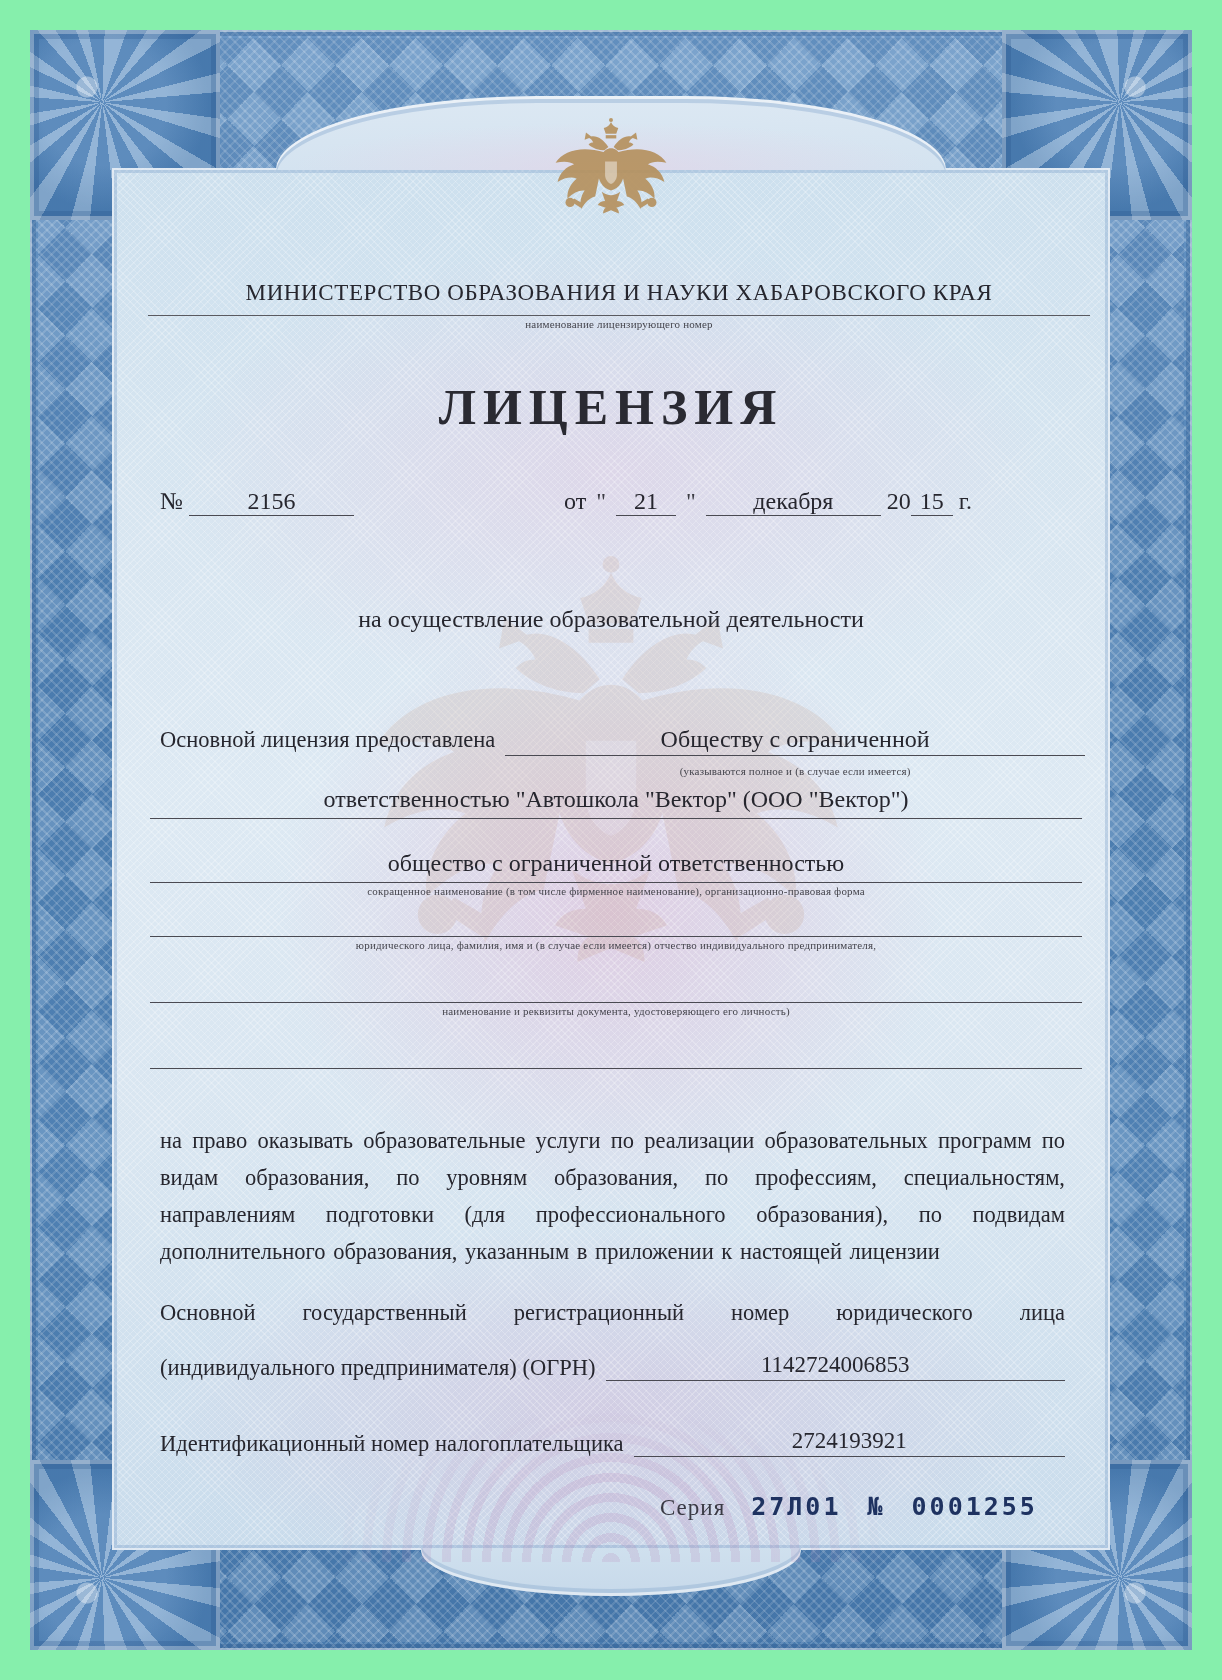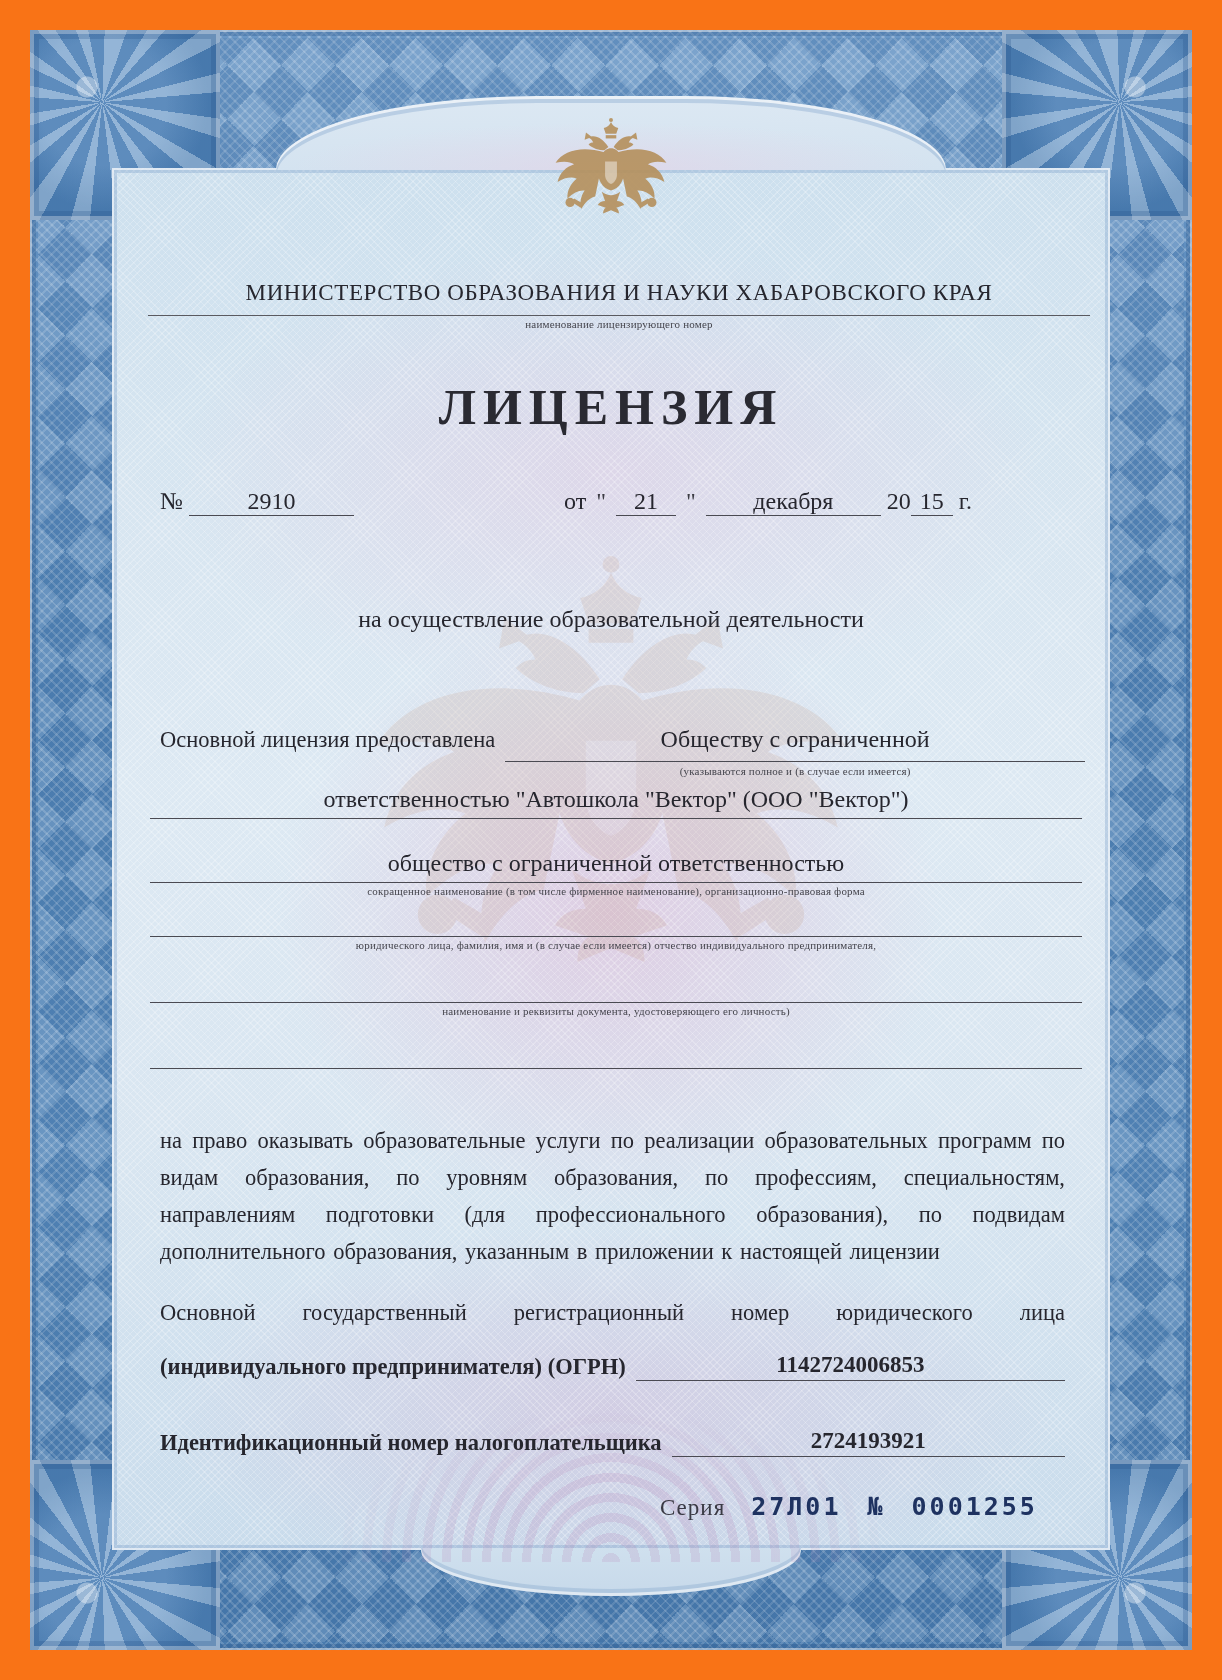--- a/index.html
+++ b/index.html
@@ -1,16 +1,16 @@
 <!DOCTYPE html>
 <html><head>
 <meta charset="utf-8">
 <style>
   html,body{margin:0;padding:0;background:#e8e6e0;}
-  .page{position:relative;width:1222px;height:1680px;background:#f97316;overflow:hidden;
+  .page{position:relative;width:1222px;height:1680px;background:#86efac;overflow:hidden;
         font-family:"Liberation Serif","DejaVu Serif",serif;color:#26262e;}
 
   
   .frame{position:absolute;inset:30px;z-index:1;
     background:
       repeating-linear-gradient(45deg, rgba(255,255,255,.16) 0 2px, transparent 2px 7px),
       repeating-linear-gradient(-45deg, rgba(255,255,255,.14) 0 2px, transparent 2px 7px),
       linear-gradient(180deg,#6a97c6 0%,#4f81b4 40%,#5688ba 70%,#497bae 100%);
     box-shadow: inset 0 0 0 2px rgba(255,255,255,.45), inset 0 0 0 6px rgba(33,76,130,.28);}
   .frame::after{content:"";position:absolute;inset:8px;
@@ -60,29 +60,29 @@
   .issuer-text{font-size:23px;letter-spacing:.6px;border-bottom:1px solid #5a5a60;padding-bottom:9px;}
   .caption{font-size:11px;color:#45454d;letter-spacing:.2px;margin-top:2px;text-align:center;}
   .title{left:0;right:0;top:378px;text-align:center;font-size:50px;font-weight:bold;letter-spacing:7px;color:#2a2a32;}
   .num-row{left:160px;width:812px;top:488px;display:flex;justify-content:space-between;align-items:baseline;font-size:24px;}
   .fill{display:inline-block;border-bottom:1.5px solid #4a4a52;text-align:center;}
   .fill i{font-style:normal;}
   .w165{width:165px}.w60{width:60px}.w175{width:175px}.w42{width:42px}
   .q{margin:0 4px;color:#3c3c44;}
   .subtitle{left:0;right:0;top:606px;text-align:center;font-size:24px;}
   .grantee-row{left:160px;right:137px;top:726px;display:flex;align-items:baseline;font-size:22.5px;}
-  .grantee-fill{flex:1;margin-left:10px;border-bottom:1.5px solid #4a4a52;text-align:center;font-size:24px;padding-bottom:8px;position:relative;}
+  .grantee-fill{flex:1;margin-left:10px;border-bottom:1.5px solid #4a4a52;text-align:center;font-size:24px;padding-bottom:2px;position:relative;}
   .grantee-cap{position:absolute;left:0;right:0;top:37px;}
   .linewrap{position:absolute;left:150px;right:140px;z-index:10;}
   .fill-line{border-bottom:1.5px solid #4a4a52;text-align:center;padding-bottom:5px;}
   .big{font-size:24px;}
   .blank{height:26px;border-bottom:1.5px solid #4a4a52;}
   .body-par{left:160px;right:157px;top:1122px;font-size:22.5px;line-height:37px;text-align:justify;word-spacing:2px;}
   .ogrn1{left:160px;right:157px;top:1300px;font-size:22.5px;text-align:justify;text-align-last:justify;}
-  .pair-row{left:160px;right:157px;display:flex;align-items:center;font-size:22.5px;font-weight:bold;}
+  .pair-row{left:160px;right:157px;display:flex;align-items:flex-end;font-size:22.5px;}
   .pair-fill{flex:1;margin-left:10px;border-bottom:1.5px solid #4a4a52;text-align:center;font-size:23px;padding-bottom:2px;}
   .series-row{left:660px;top:1492px;display:flex;align-items:flex-end;gap:26px;}
   .series-label{font-size:23px;color:#3a3a44;letter-spacing:1px;}
   .serial{font-family:"DejaVu Sans Mono","Liberation Mono",monospace;font-weight:bold;font-size:25px;
           color:#1e3260;letter-spacing:3px;}
 </style>
 </head>
 <body>
 
 <svg width="0" height="0" style="position:absolute">
@@ -132,21 +132,21 @@
   <div class="abs issuer-block">
     <div class="issuer-text">МИНИСТЕРСТВО ОБРАЗОВАНИЯ И НАУКИ ХАБАРОВСКОГО КРАЯ</div>
     <div class="caption">наименование лицензирующего номер</div>
   </div>
 
   <div class="abs title">ЛИЦЕНЗИЯ</div>
 
   <div class="abs num-row">
     <div>
       <span>№</span>
-      <span class="fill w165"><i>2910</i></span>
+      <span class="fill w165"><i>2156</i></span>
     </div>
     <div>
       <span>от</span>
       <span class="q">"</span>
       <span class="fill w60"><i>21</i></span>
       <span class="q">"</span>
       <span class="fill w175"><i>декабря</i></span>
       <span>20</span><span class="fill w42"><i>15</i></span>
       <span>г.</span>
     </div>

